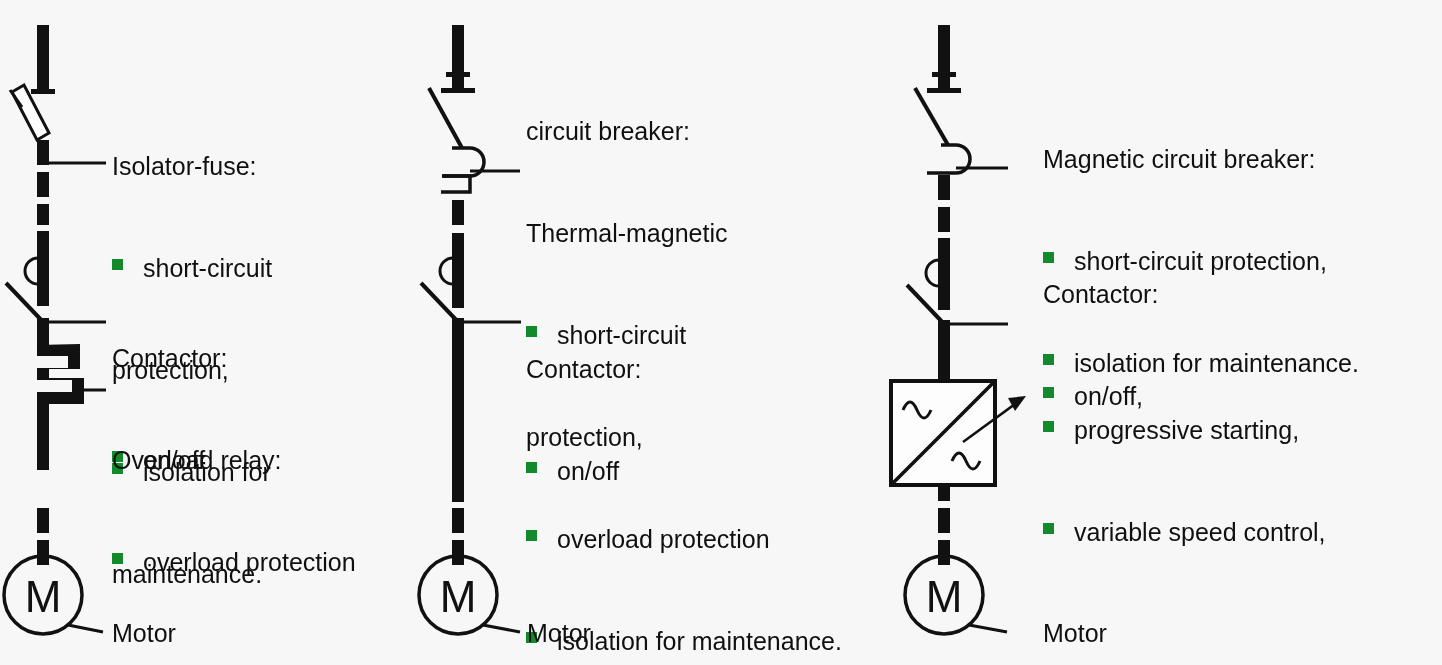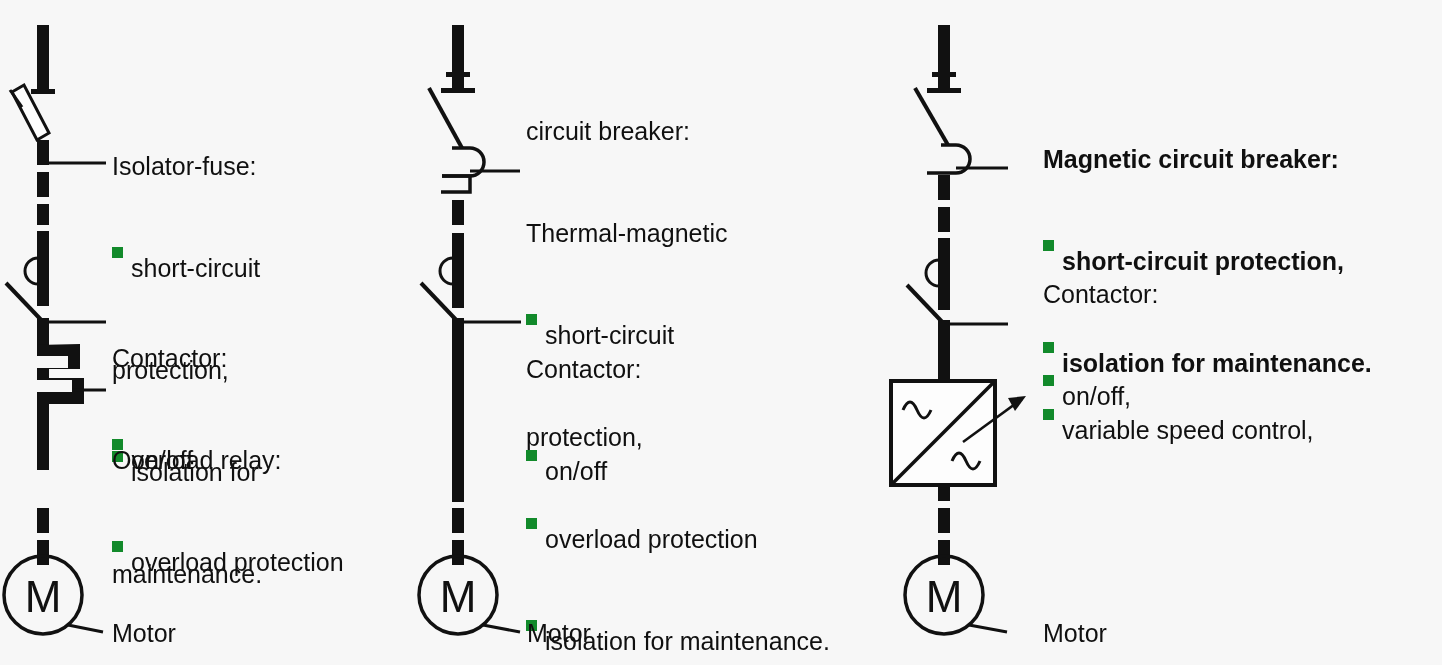--- a/index.html
+++ b/index.html
@@ -31,22 +31,22 @@
     font-size: 25px;
     line-height: 34px;
     white-space: pre;
   }
   .blocktitle {
     font-size: 25px;
     color: #101010;
   }
   .bullet-line {
     display: flex;
-    align-items: flex-start;
-    gap: 8px;
+    align-items: center;
+    gap: 20px;
   }
   .bullet {
     display: inline-block;
     width: 11px;
     height: 11px;
     background: #128a2b;
     flex: 0 0 auto;
     position: relative;
     top: -4px;
   }
@@ -219,21 +219,21 @@
   <div class="txt cont" style="left:526px; top:284px;">
     <div class="blocktitle">Contactor:</div>
     <div class="bullet-line">
       <span class="bullet"></span>
       <span class="line-txt">on/off</span>
     </div>
   </div>
 
   <div class="txt cont" style="left:527px; top:616px;">Motor</div>
 
-  <div class="txt cont" style="left:1043px; top:74px;font-weight:bold;">
+  <div class="txt cont" style="left:1043px; top:74px;">
     <div class="blocktitle">Magnetic circuit breaker:</div>
     <div class="bullet-line">
       <span class="bullet"></span>
       <span class="line-txt">short-circuit protection,</span>
     </div>
     <div class="bullet-line">
       <span class="bullet"></span>
       <span class="line-txt">isolation for maintenance.</span>
     </div>
   </div>
@@ -242,20 +242,24 @@
     <div class="blocktitle">Contactor:</div>
     <div class="bullet-line">
       <span class="bullet"></span>
       <span class="line-txt">on/off,</span>
     </div>
   </div>
 
   <div class="txt cont" style="left:1043px; top:345px;">
     <div class="bullet-line">
       <span class="bullet"></span>
+      <span class="line-txt">progressive starting,</span>
+    </div>
+    <div class="bullet-line">
+      <span class="bullet"></span>
       <span class="line-txt">variable speed control,</span>
     </div>
     
     
   </div>
 
   <div class="txt cont" style="left:1043px; top:616px;">Motor</div>
 
 </div>
 

